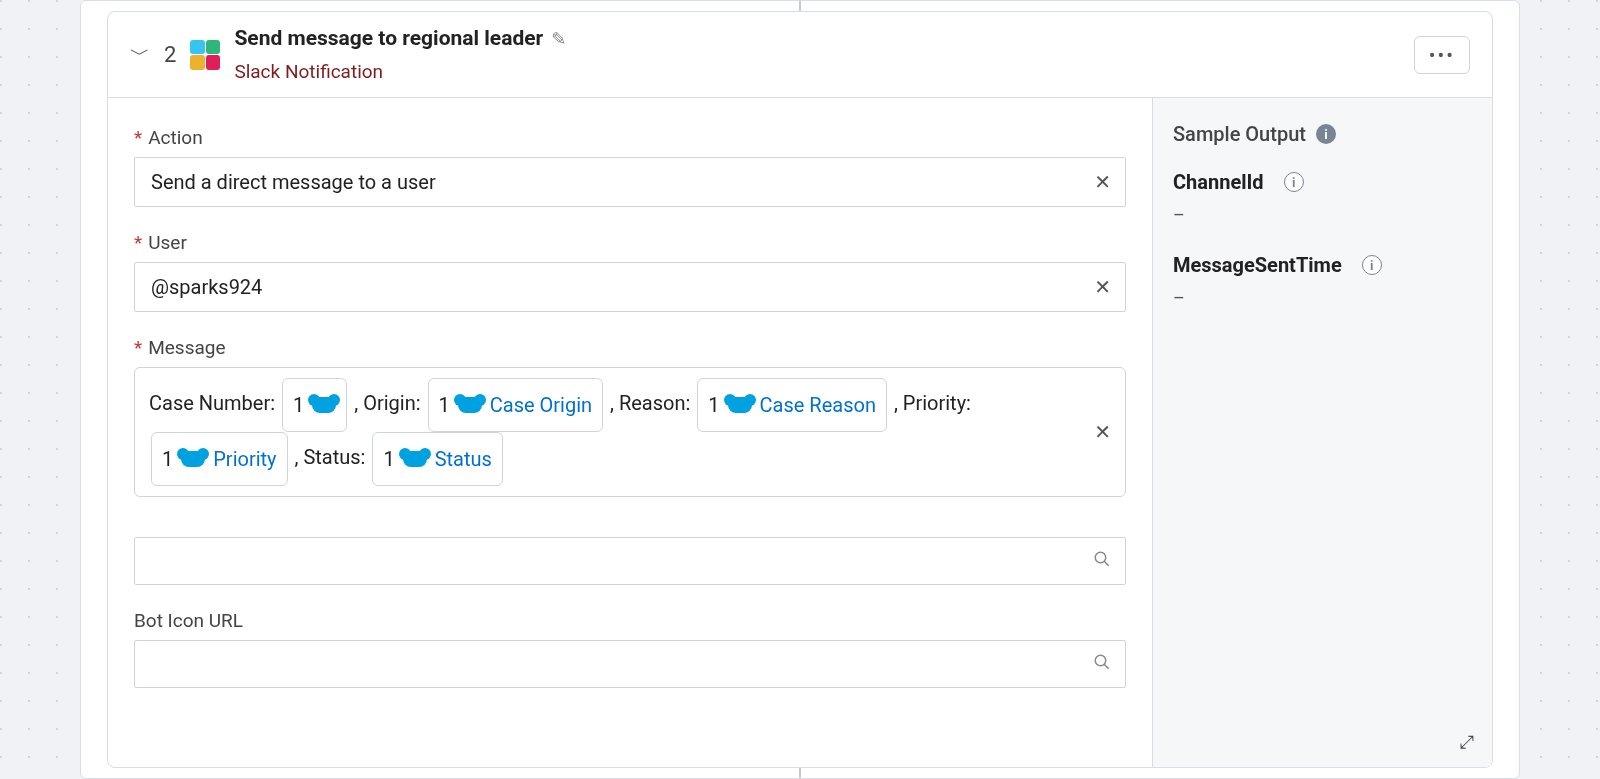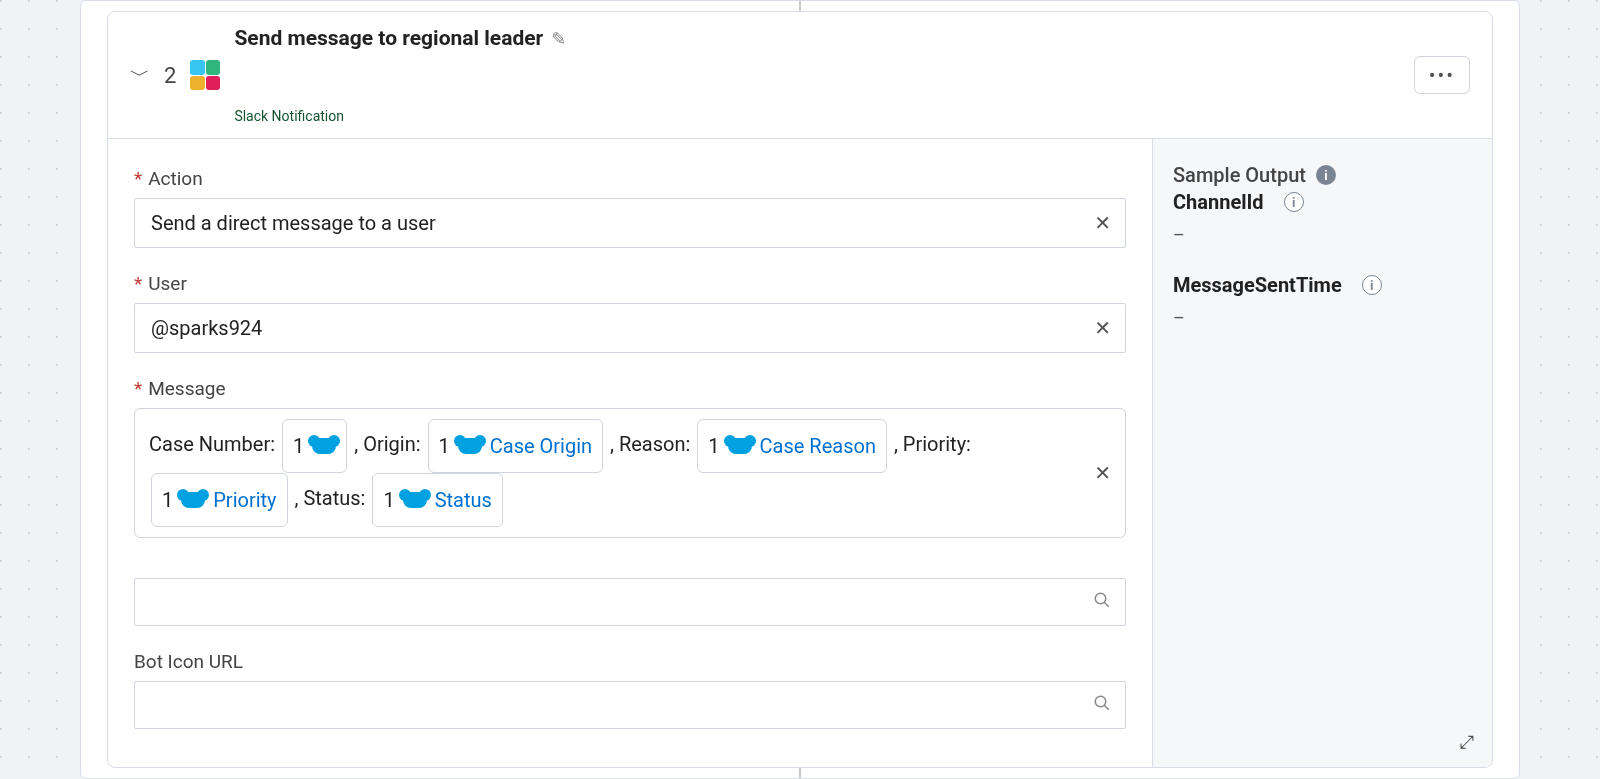--- a/index.html
+++ b/index.html
@@ -74,21 +74,21 @@
     grid-template-rows: 1fr 1fr;
     gap: 1px;
   }
   .slack-icon span { border-radius: 3px; }
   .slack-icon span:nth-child(1){background:#36C5F0;}
   .slack-icon span:nth-child(2){background:#2EB67D;}
   .slack-icon span:nth-child(3){background:#ECB22E;}
   .slack-icon span:nth-child(4){background:#E01E5A;}
   .titles { display:flex; flex-direction:column; gap:10px; }
   .title { font-size: 21px; font-weight: 700; color:#222;}
-  .subtitle { font-size: 14px; color:#14532d;margin-top:48px;}
+  .subtitle { font-size: 19px; color:#7f1d1d;}
   .edit-icon { color:#888; font-size:18px; margin-left:8px; cursor:pointer; }
   .spacer { flex: 1; }
   .more-btn {
     border: 1px solid #cfd4dd;
     border-radius: 6px;
     padding: 8px 14px;
     color:#555;
     font-size: 20px;
     letter-spacing: 2px;
     cursor: pointer;
@@ -182,21 +182,21 @@
   .pill .sf::before, .pill .sf::after {
     content:"";
     position:absolute;
     width:12px;height:12px;border-radius:50%;
     background:#00A1E0;
   }
   .pill .sf::before{left:-4px;top:-3px;}
   .pill .sf::after{right:-4px;top:-3px;}
   .pill .ptxt { color:#0070d2; }
   .side-title {
-    font-size:20px;color:#444;font-weight:500;margin-bottom:3px;
+    font-size:20px;color:#444;font-weight:500;margin-bottom:24px;
     display:flex;align-items:center;gap:10px;
   }
   .info-ic {
     display:inline-flex;align-items:center;justify-content:center;
     width:20px;height:20px;border-radius:50%;
     background:#7a8594;color:#fff;font-size:13px;font-weight:700;
   }
   .info-ic.outline { background:#fff;color:#7a8594;border:1.5px solid #7a8594; }
   .out-field { font-size:20px;font-weight:700;color:#222;margin-bottom:10px;display:flex;align-items:center;gap:20px;}
   .out-val { color:#555;margin-bottom:28px;font-size:18px;}

